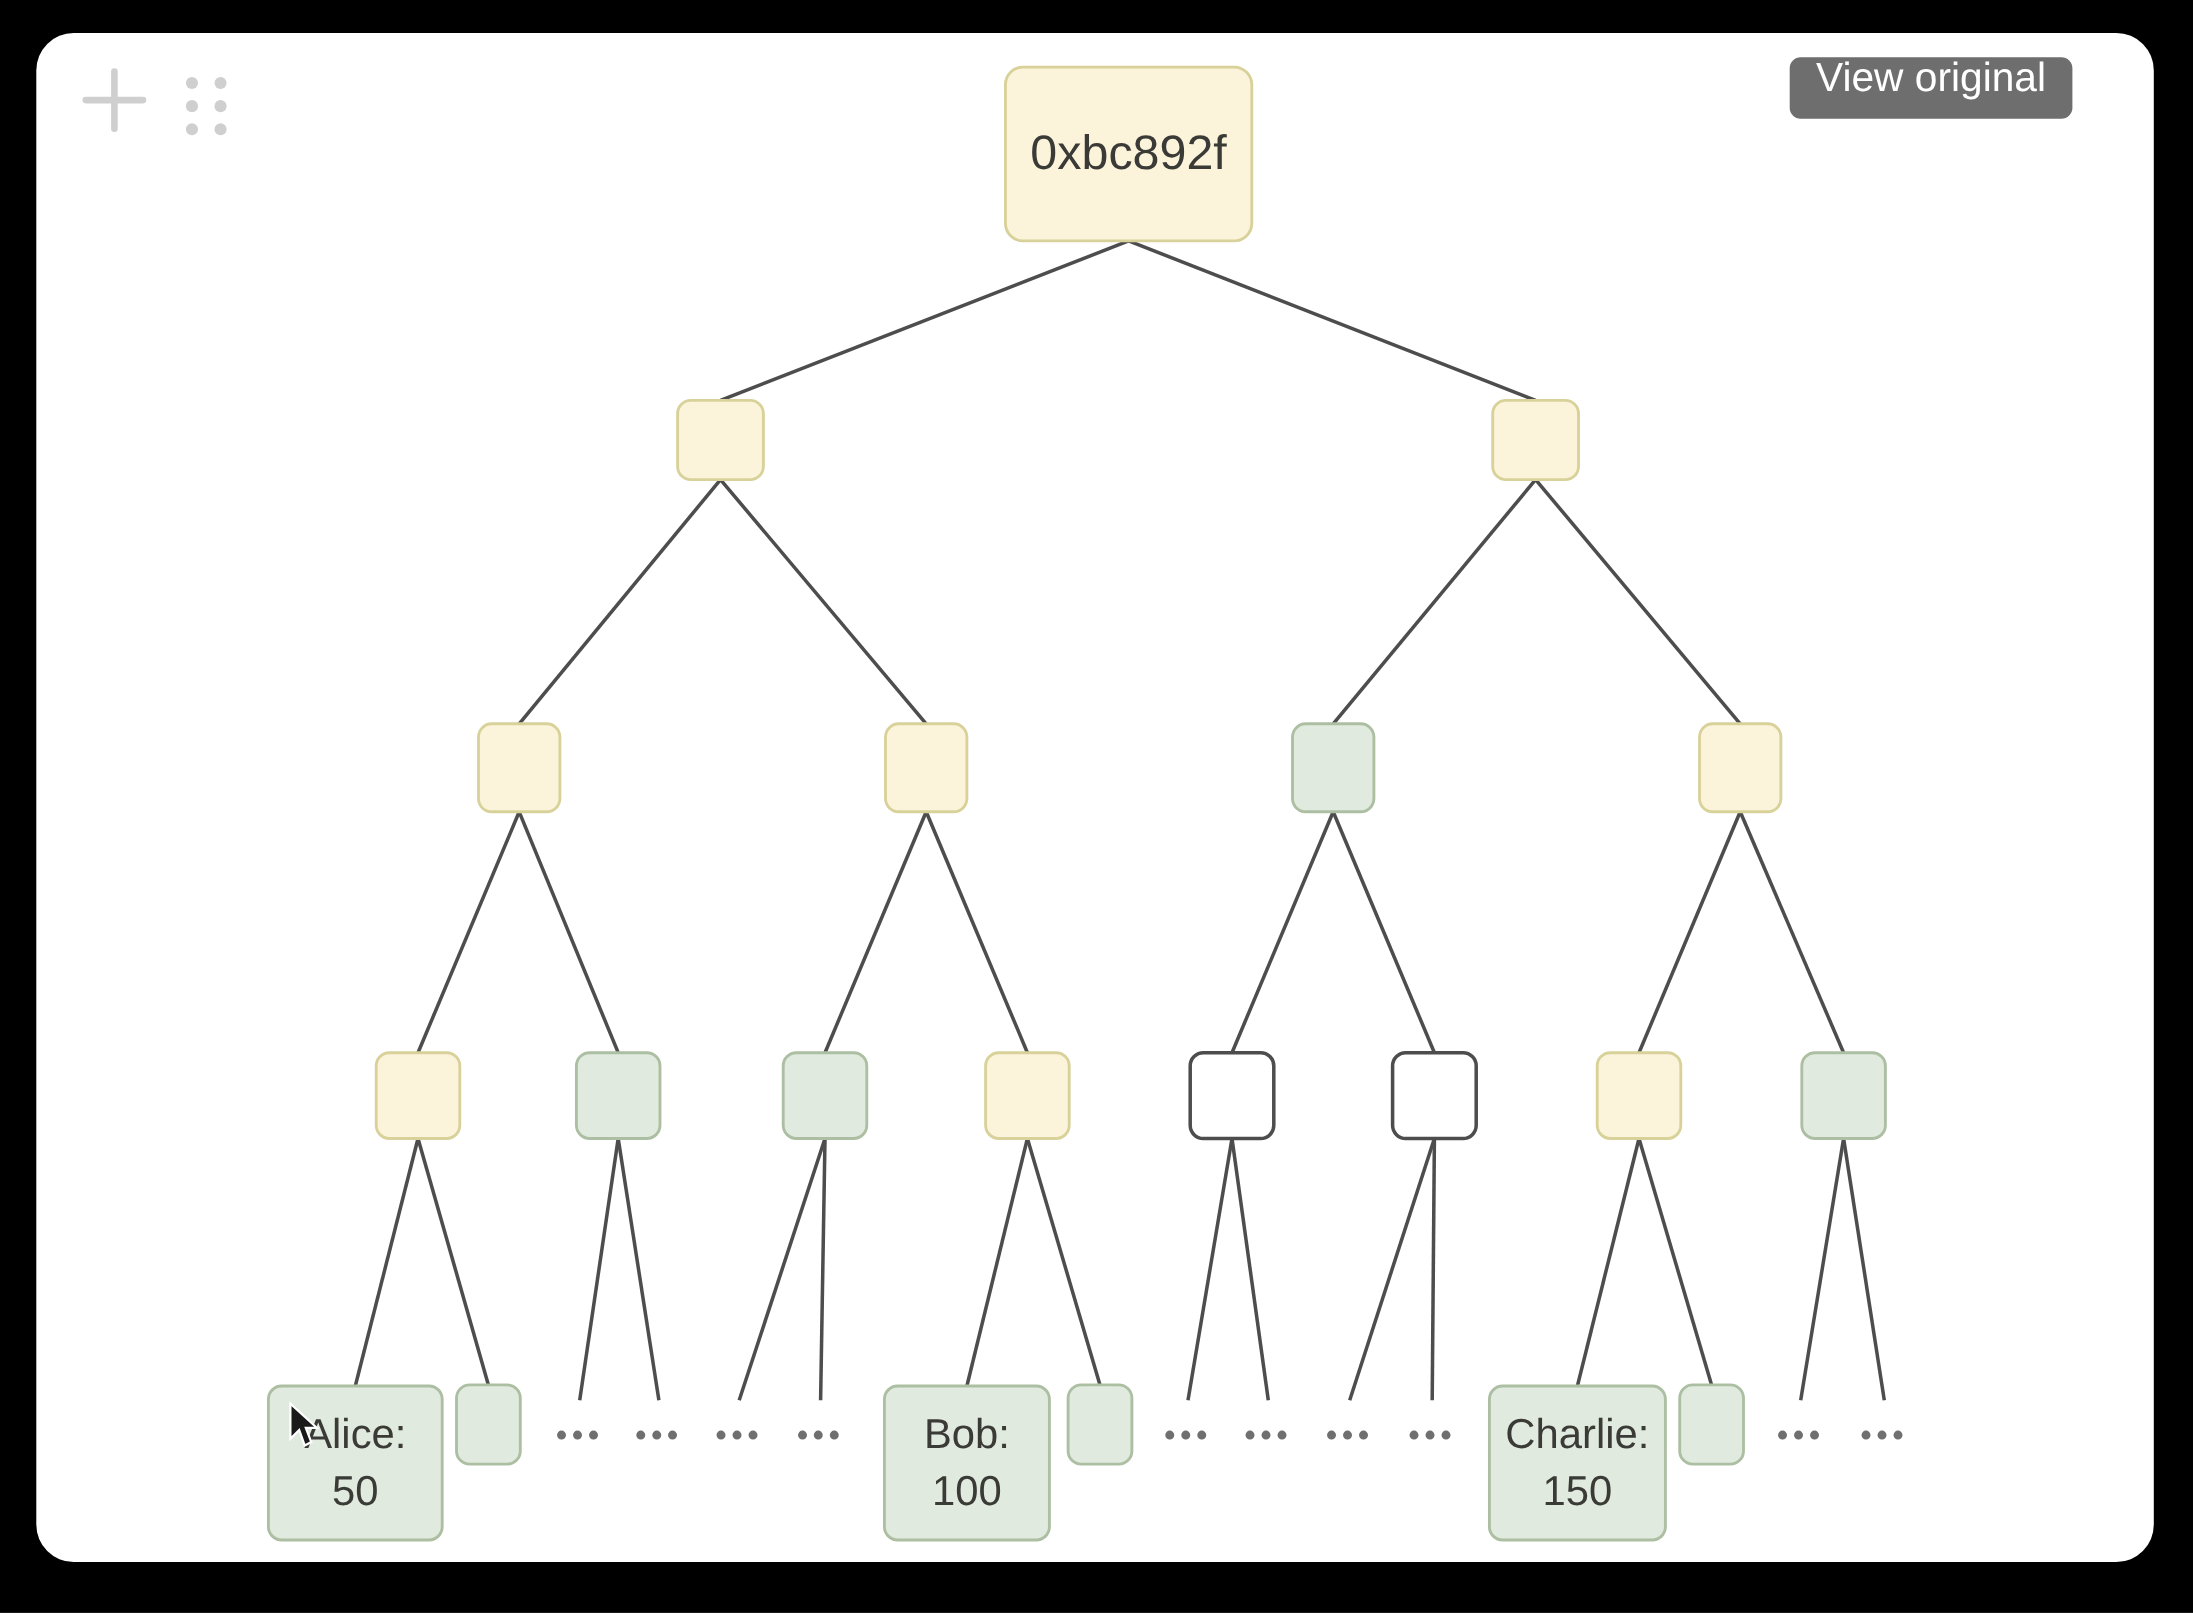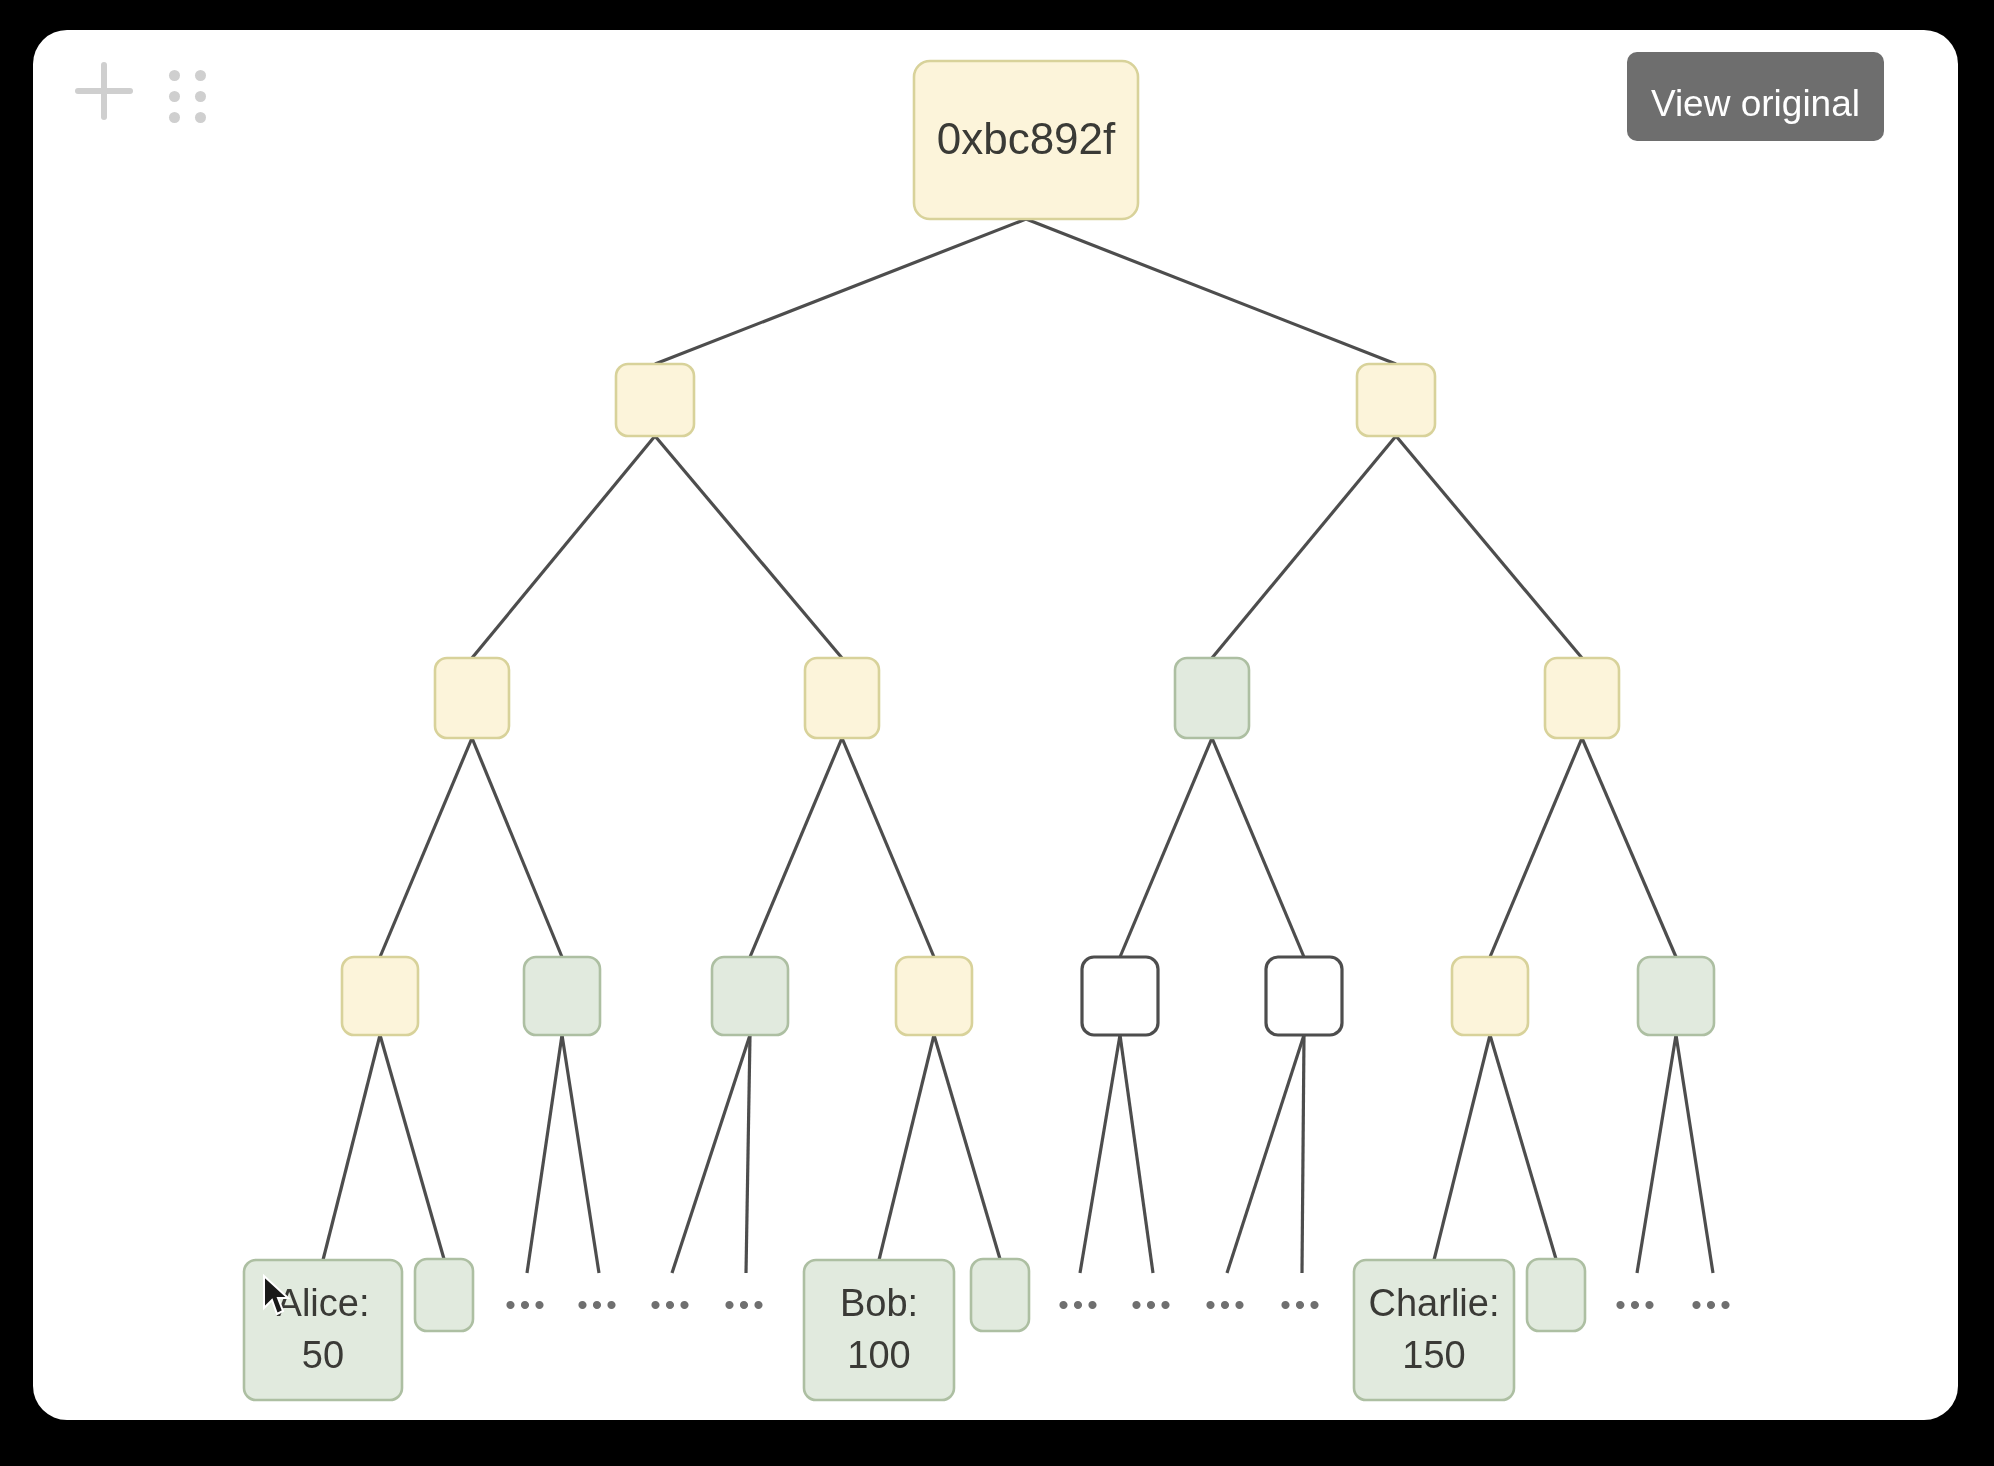--- a/index.html
+++ b/index.html
@@ -76,21 +76,21 @@
     background: #cfcfcf;
   }
   #view-original-btn {
     position: absolute;
     right: 74px;
     top: 22px;
     background: #6e6e6e;
     color: #ffffff;
     font-size: 37px;
     line-height: 1;
-    padding: 33px 24px 19px 24px;
+    padding: 0 24px 19px 24px;
     border-radius: 10px;
     border: none;
     font-family: "Liberation Sans", sans-serif;
     cursor: pointer;
     pointer-events: auto;
     white-space: nowrap;
   }
   #tree-svg {
     position: absolute;
     left: 0;

